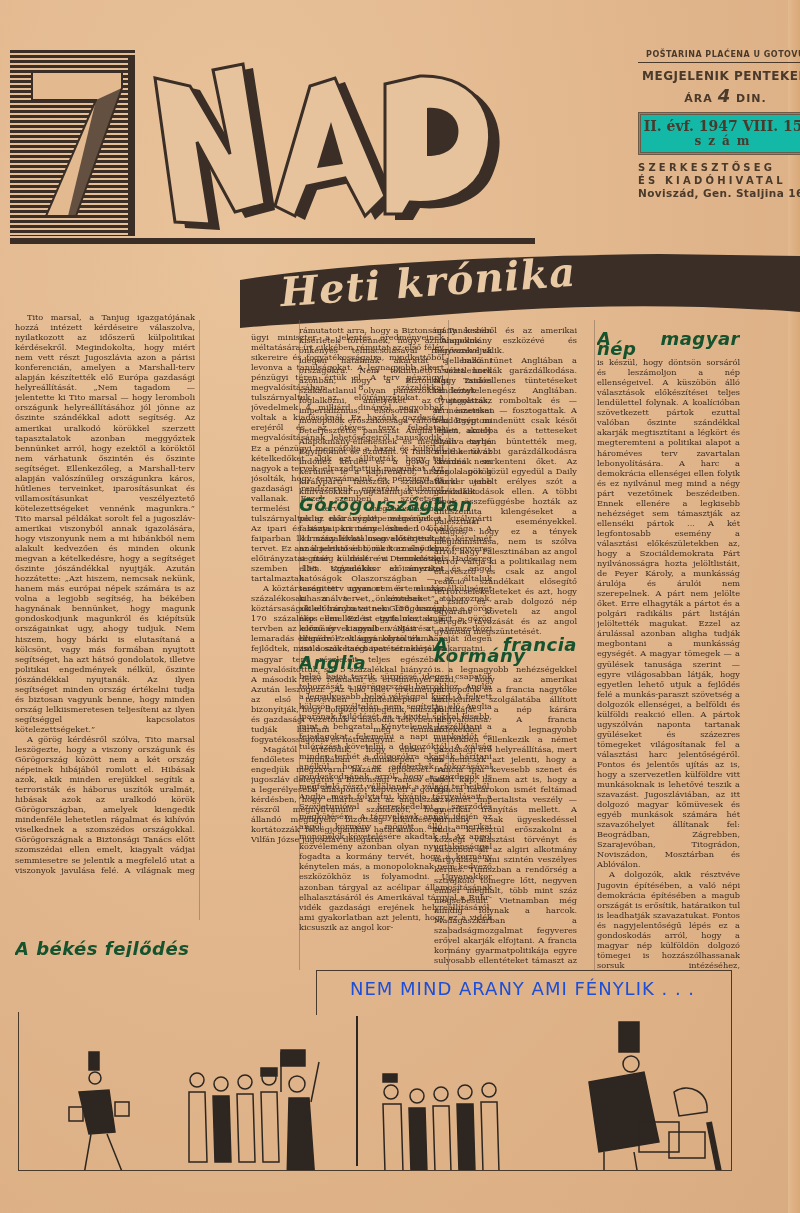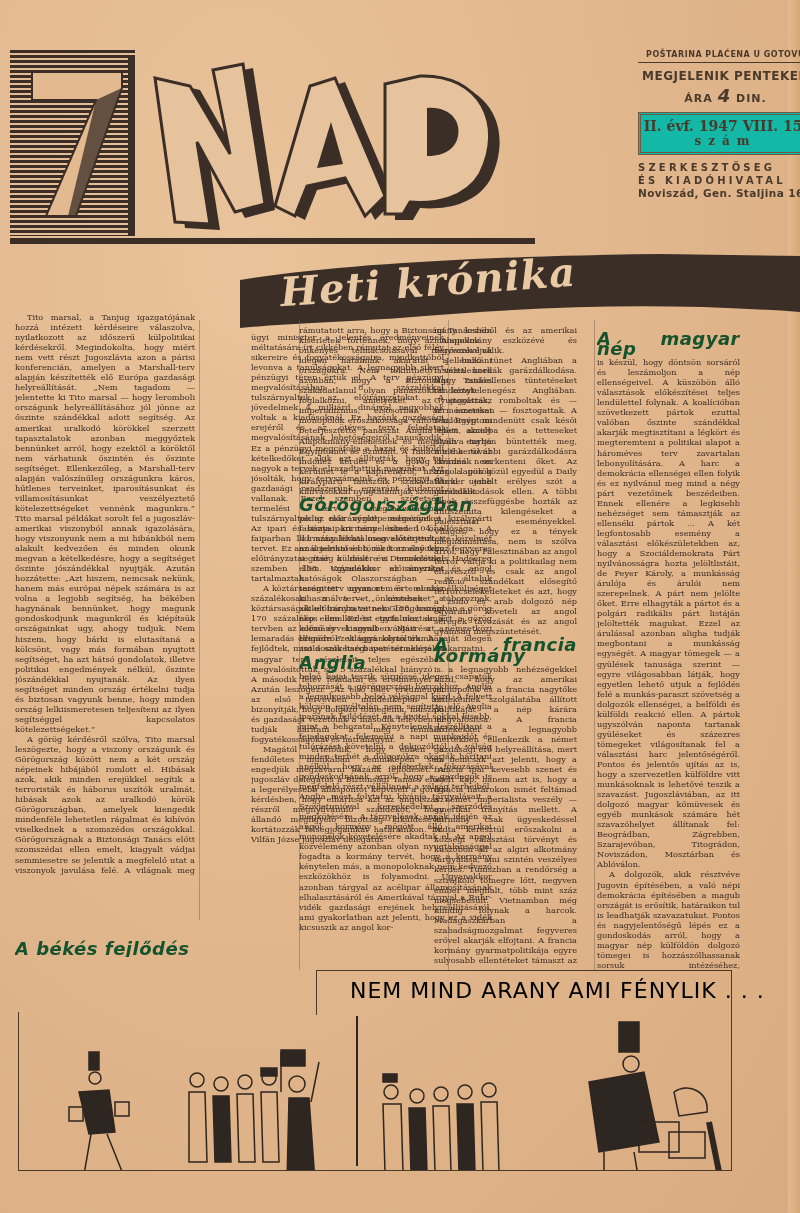--- a/index.html
+++ b/index.html
@@ -36,21 +36,21 @@
   .c1{left:15px;top:312px;width:180px;height:565px;overflow:hidden;}
   .c1b{left:15px;top:940px;width:180px;overflow:hidden;}
   .c2{left:203px;top:332px;width:193px;height:640px;overflow:hidden;margin-left:48px;}
   .c3{left:401px;top:325px;width:193px;height:640px;overflow:hidden;}
   .c4{left:597px;top:325px;width:193px;height:640px;overflow:hidden;}
   .c5{left:597px;top:330px;width:143px;height:640px;overflow:hidden;}
   .sep{position:absolute;width:1px;background:#7a6652;opacity:.5;}
   
   .cartoon{position:absolute;left:18px;top:1012px;width:712px;height:158px;border:1.5px solid #4a3a2c;border-top:none;}
   .cartoon-title-box{position:absolute;left:316px;top:970px;width:414px;height:44px;border:1.5px solid #4a3a2c;border-bottom:none;border-left:1.5px solid #4a3a2c;}
-  .cartoon-title{position:absolute;left:350px;top:978px;font-family:"DejaVu Sans",sans-serif;font-size:22px;color:#000000;letter-spacing:1px;}
+  .cartoon-title{position:absolute;left:350px;top:978px;font-family:"DejaVu Sans",sans-serif;font-size:18px;color:#1d4ed8;letter-spacing:1px;}
   svg{display:block;}
 </style>
 </head>
 <body>
 
 <div class="paper"></div>
 <div class="edge-r"></div>
 
 <div class="mast7">
   <svg width="125" height="186" viewBox="0 0 125 186">

